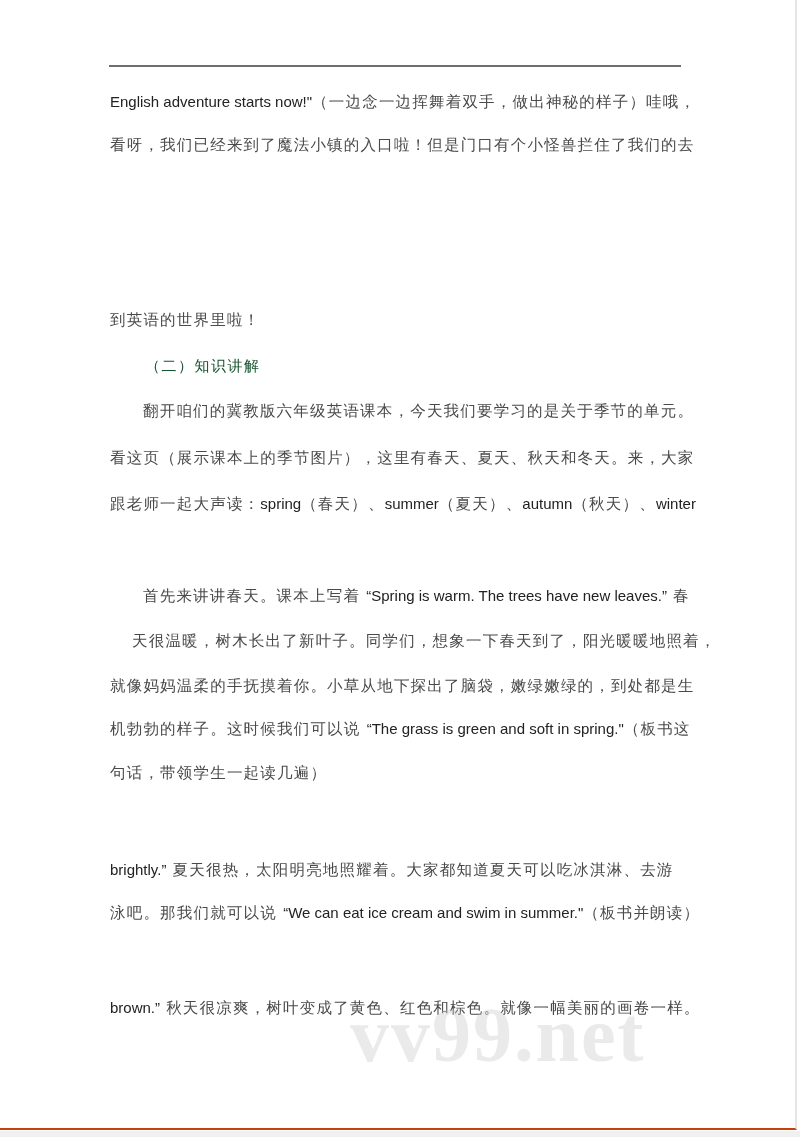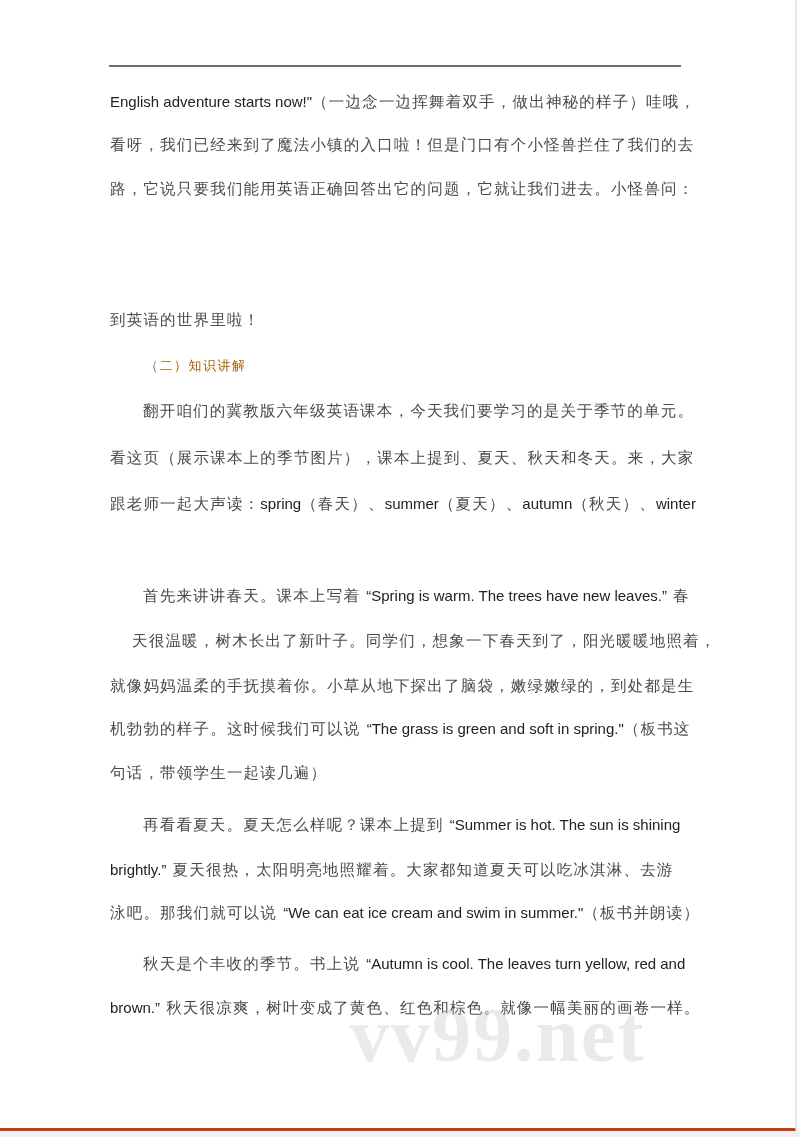--- a/index.html
+++ b/index.html
@@ -15,21 +15,21 @@
     font-family: "DejaVu Sans", "Liberation Sans", sans-serif;
   }
   .page {
     position: absolute;
     left: 0;
     top: 0;
     width: 795px;
     height: 1128px;
     background: #ffffff;
     border-right: 2px solid #e6e6e6;
-    border-bottom: 8px solid #c2410c;
+    border-bottom: 2px solid #c2410c;
   }
   .bottom-strip {
     position: absolute;
     left: 0;
     top: 1131px;
     width: 800px;
     height: 6px;
     background: #f0f0f0;
   }
   .header-rule {
@@ -53,23 +53,23 @@
   .line .en {
     font-family: "Liberation Sans", sans-serif;
     color: #222222;
     letter-spacing: 0;
     font-size: 15px;
   }
   .indent { padding-left: 33px; width: 537px; }
   .heading {
     position: absolute;
     left: 145px;
-    font-size: 13px;
+    font-size: 15px;
     line-height: 22px;
-    color: #a16207;
+    color: #14532d;
     letter-spacing: 1.5px;
   }
   .watermark {
     position: absolute;
     left: 350px;
     top: 990px;
     font-family: Liberation Serif, serif;
     font-weight: bold;
     font-size: 78px;
     color: rgba(200,200,200,0.38);
@@ -81,54 +81,47 @@
 <body>
 
 <div class="page">
 
   <div class="header-rule"></div>
 
   <div class="line" style="top:91px;">
     <span class="en">English adventure starts now!"</span><span>（一边念一边挥舞着双手，做出神秘的样子）哇哦，</span>
   </div>
   <div class="line" style="top:134px;">看呀，我们已经来到了魔法小镇的入口啦！但是门口有个小怪兽拦住了我们的去</div>
-  <div class="line" style="top:178px;">路，它说只要我们能用英语正确回答出它的问题，它就让我们进去。小怪兽问：</div>
   <div class="line" style="top:309px;">到英语的世界里啦！</div>
 
   <div class="heading" style="top:355px;">（二）知识讲解</div>
 
   <div class="line indent" style="top:400px;">翻开咱们的冀教版六年级英语课本，今天我们要学习的是关于季节的单元。</div>
-  <div class="line" style="top:447px;">看这页（展示课本上的季节图片），课本上提到、夏天、秋天和冬天。来，大家</div>
+  <div class="line" style="top:447px;">看这页（展示课本上的季节图片），这里有春天、夏天、秋天和冬天。来，大家</div>
   <div class="line" style="top:493px;">
     <span>跟老师一起大声读：</span><span class="en">spring</span><span>（春天）、</span><span class="en">summer</span><span>（夏天）、</span><span class="en">autumn</span><span>（秋天）、</span><span class="en">winter</span>
   </div>
 
   <div class="line indent" style="top:585px;">
     <span>首先来讲讲春天。课本上写着 </span><span class="en">“Spring is warm. The trees have new leaves.”</span><span> 春</span>
   </div>
   <div class="line" style="top:630px;margin-left:22px;">天很温暖，树木长出了新叶子。同学们，想象一下春天到了，阳光暖暖地照着，</div>
   <div class="line" style="top:675px;">就像妈妈温柔的手抚摸着你。小草从地下探出了脑袋，嫩绿嫩绿的，到处都是生</div>
   <div class="line" style="top:718px;">
     <span>机勃勃的样子。这时候我们可以说 </span><span class="en">“The grass is green and soft in spring."</span><span>（板书这</span>
   </div>
   <div class="line" style="top:762px;">句话，带领学生一起读几遍）</div>
 
-  <div class="line indent" style="top:814px;">
-    <span>再看看夏天。夏天怎么样呢？课本上提到 </span><span class="en">“Summer is hot. The sun is shining</span>
-  </div>
   <div class="line" style="top:859px;">
     <span class="en">brightly.”</span><span> 夏天很热，太阳明亮地照耀着。大家都知道夏天可以吃冰淇淋、去游</span>
   </div>
   <div class="line" style="top:902px;">
     <span>泳吧。那我们就可以说 </span><span class="en">“We can eat ice cream and swim in summer."</span><span>（板书并朗读）</span>
   </div>
 
-  <div class="line indent" style="top:953px;">
-    <span>秋天是个丰收的季节。书上说 </span><span class="en">“Autumn is cool. The leaves turn yellow, red and</span>
-  </div>
   <div class="line" style="top:997px;">
     <span class="en">brown.”</span><span> 秋天很凉爽，树叶变成了黄色、红色和棕色。就像一幅美丽的画卷一样。</span>
   </div>
 
   <div class="watermark">vv99.net</div>
 </div>
 
 <div class="bottom-strip"></div>
 
 </body></html>

